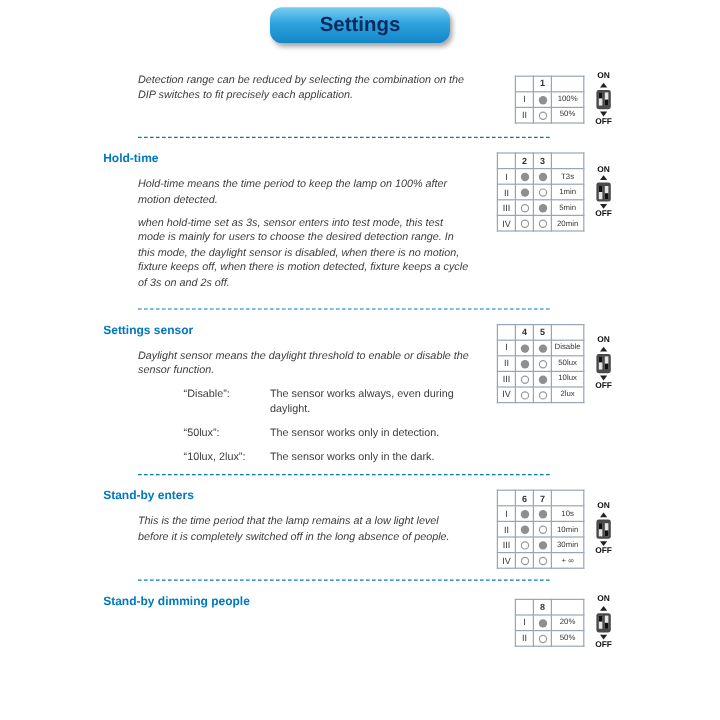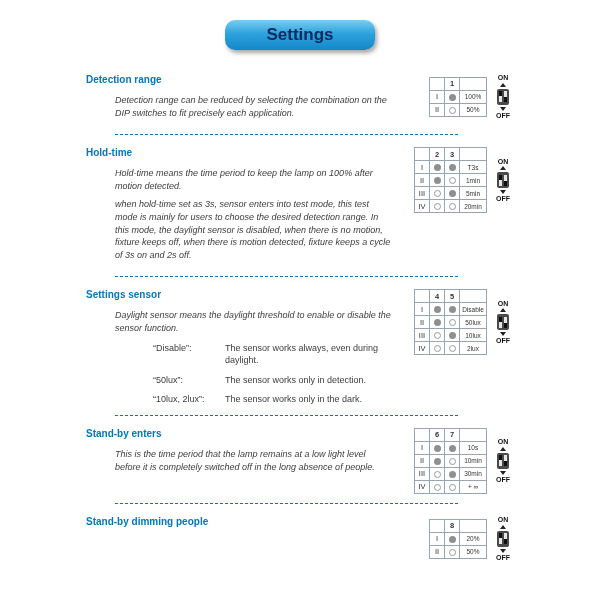--- a/index.html
+++ b/index.html
@@ -1,18 +1,18 @@
 <!DOCTYPE html>
 <html><head>
 <meta charset="utf-8">
 <style>
   * { margin:0; padding:0; box-sizing:border-box; }
   html,body { background:#fff; }
   body { width:600px; height:600px; font-family:"Liberation Sans", sans-serif; }
-  .page { position:relative; width:600px; height:600px; overflow:hidden; padding-top:20px; background:#fff; }
+  .page { position:relative; width:600px; height:600px; overflow:hidden; padding-top:6px; background:#fff; }
 
   .title-wrap { text-align:center; margin-bottom:24px; }
   .title-btn {
     display:inline-block; min-width:150px; padding:5px 24px; border-radius:10px;
     background:linear-gradient(180deg,#7bcdf0 0%, #2da3de 45%, #1486c7 100%);
     box-shadow:2px 3px 4px rgba(0,0,0,.35);
     color:#0a2a60; font-size:17px; font-weight:bold; text-align:center;
   }
 
   .sections { margin:0 86px 0 86px; }
@@ -54,21 +54,20 @@
 <div class="page">
 
   <div class="title-wrap">
     <div class="title-btn">Settings</div>
   </div>
 
   <div class="sections">
 
     <section class="section">
       <div class="sec-left">
-        <h2 class="sec-heading">Detection range</h2>
         <div class="sec-body">
           <p>Detection range can be reduced by selecting the combination on the DIP switches to fit precisely each application.</p>
         </div>
       </div>
       <div class="sec-right">
         <table class="dip-table">
           <tbody>
               <tr>
             <td class="lbl"></td>
             <td class="dot-c">1</td>

